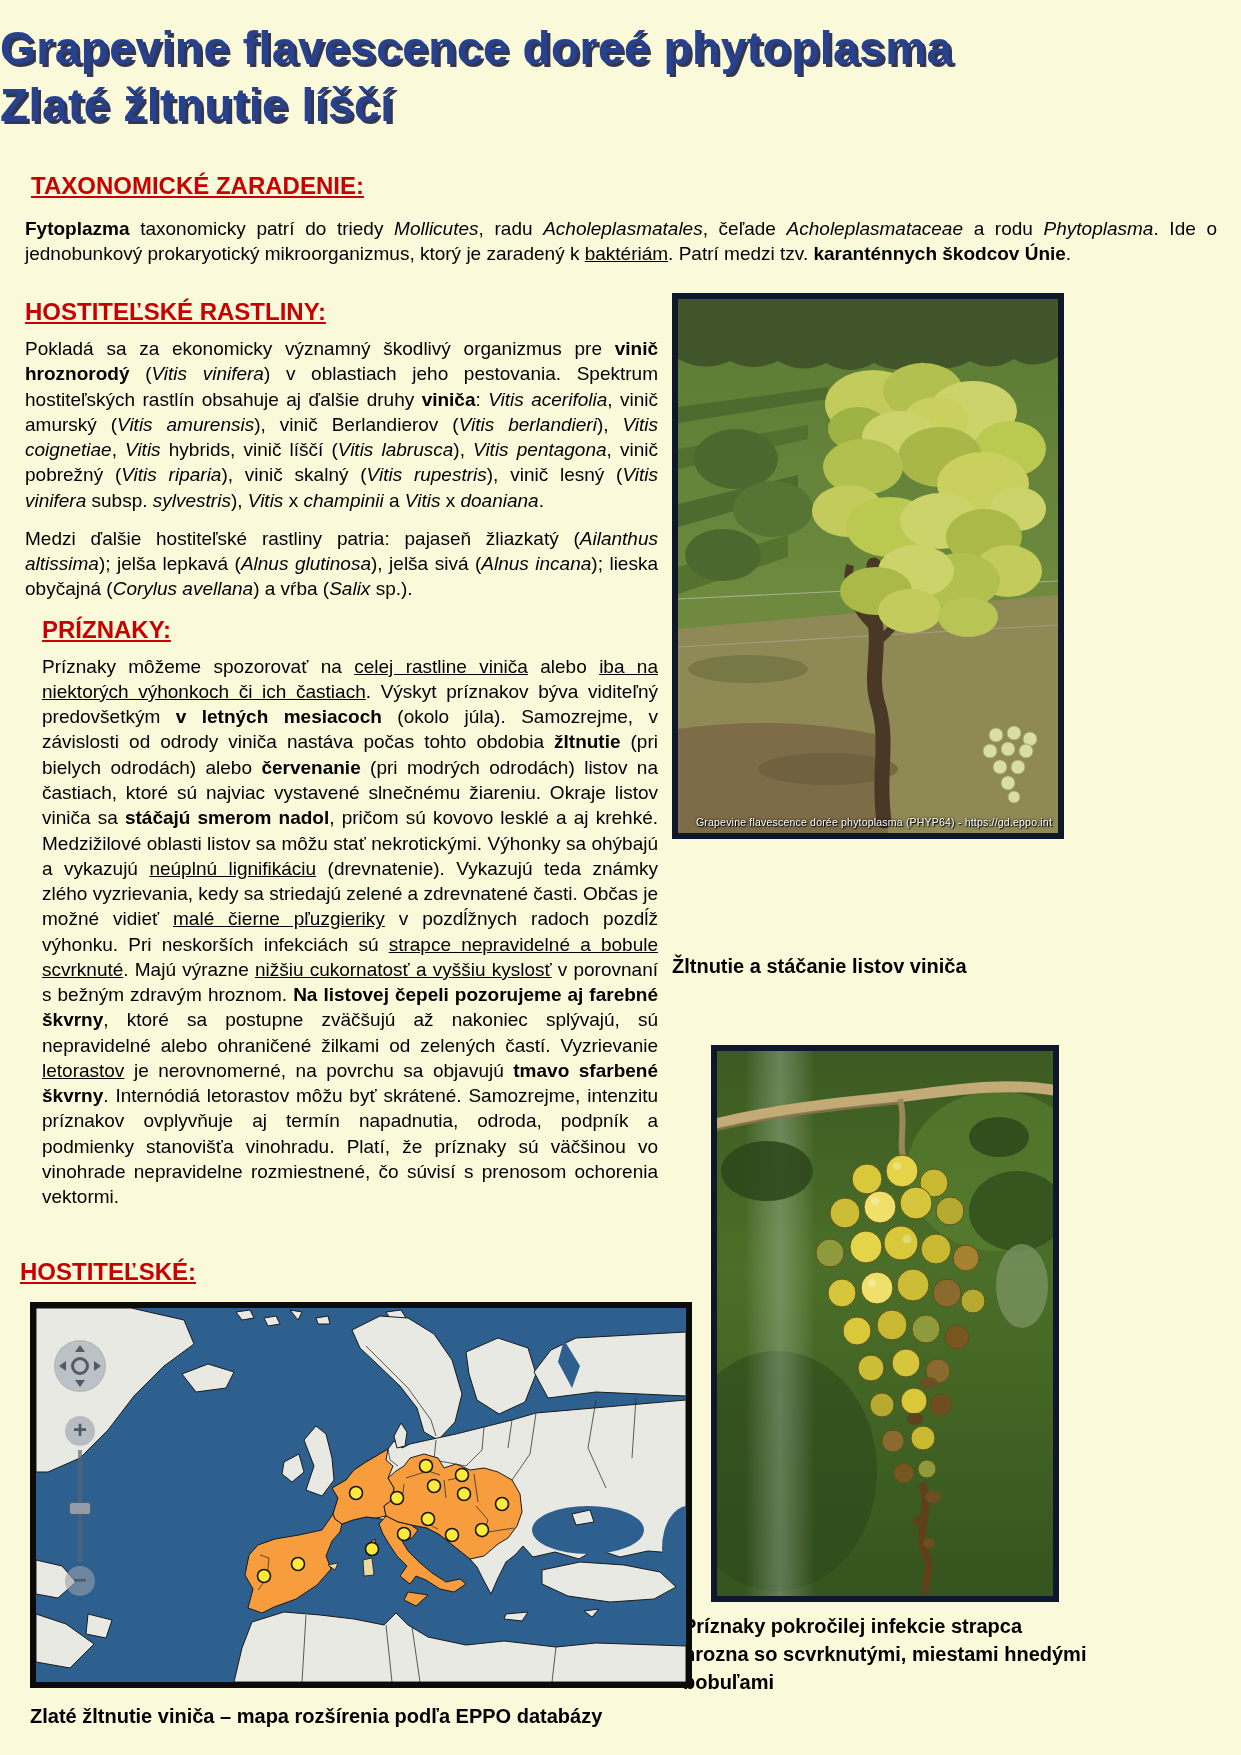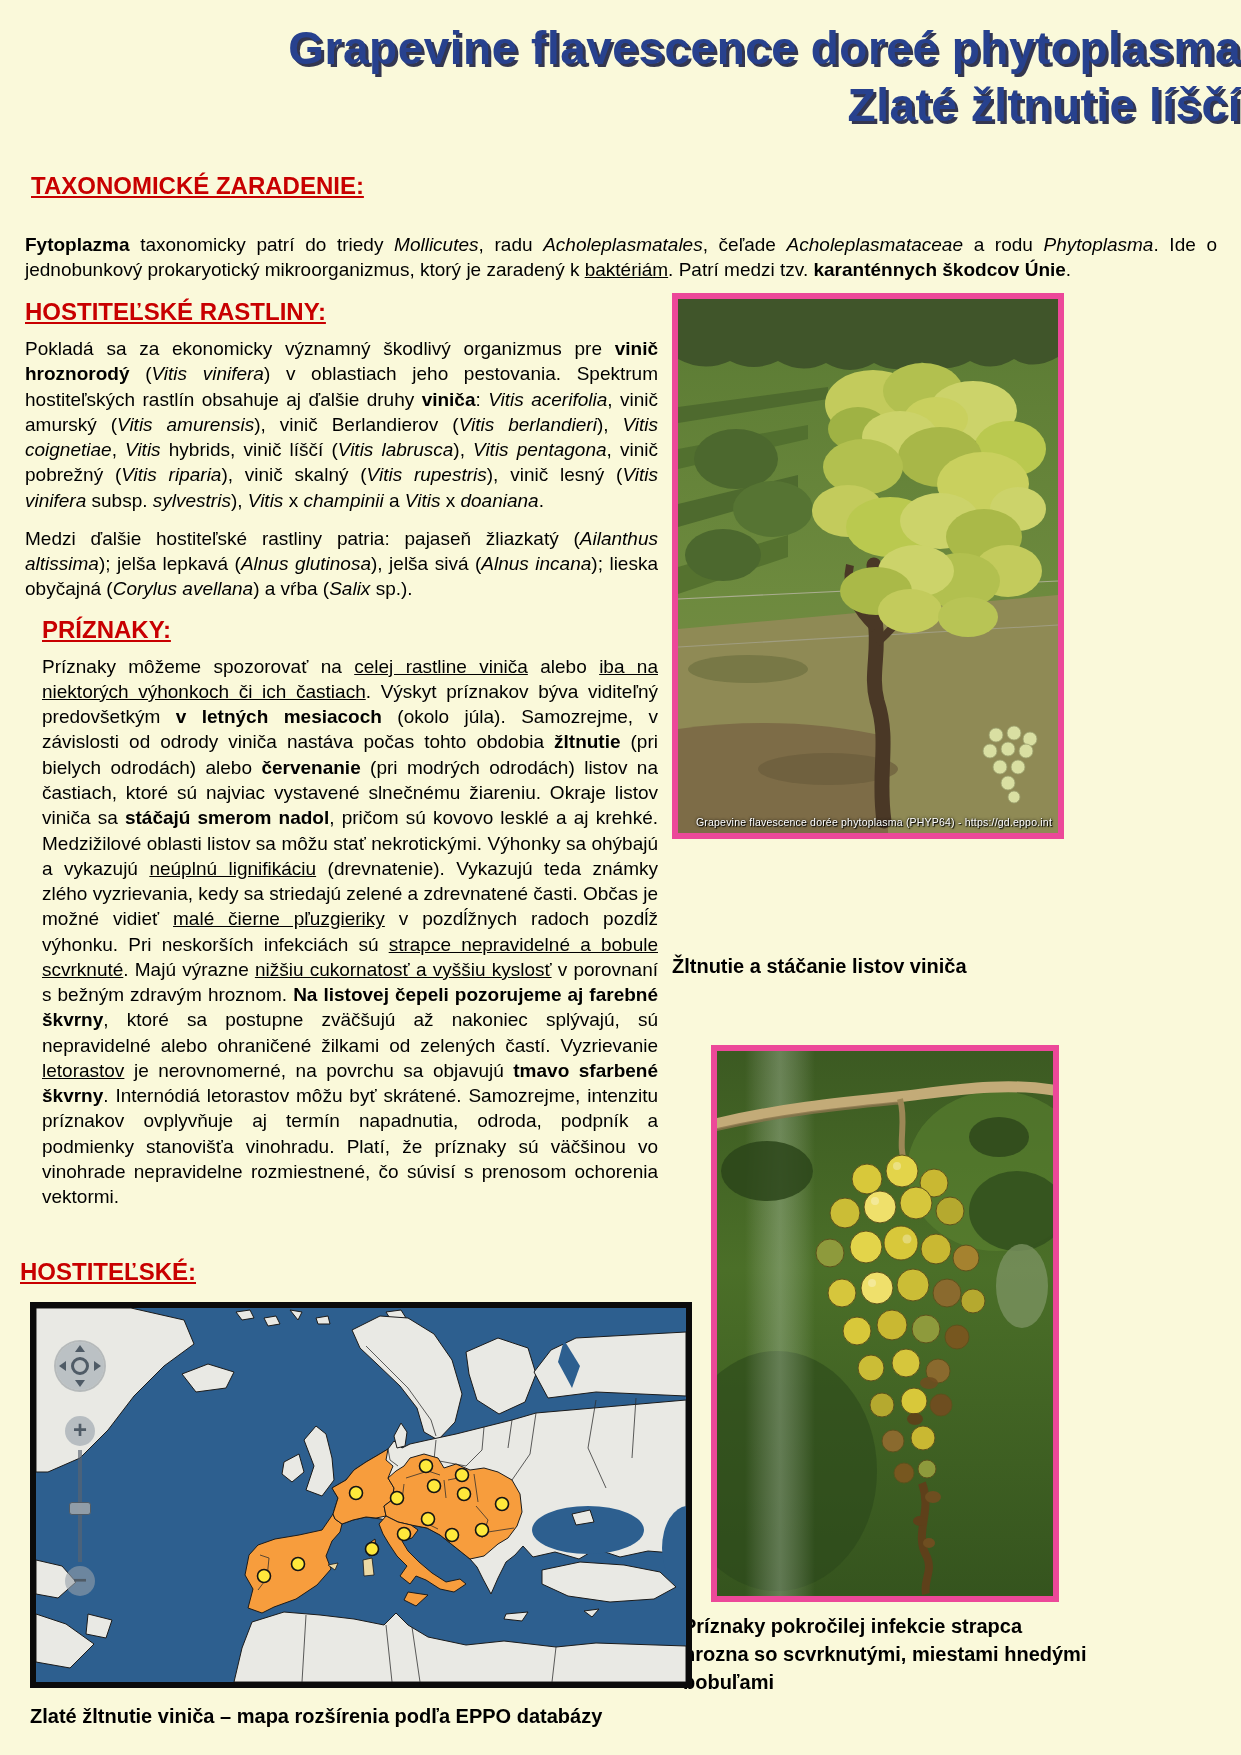--- a/index.html
+++ b/index.html
@@ -1,38 +1,38 @@
 <!DOCTYPE html>
 <html><head>
 <meta charset="utf-8">
 <style>
   *{margin:0;padding:0;box-sizing:border-box}
   html,body{background:#FAF9DA}
   .page{position:relative;width:1241px;height:1755px;background:#FAF9DA;
         font-family:"Liberation Sans",sans-serif;color:#000;overflow:hidden}
 
-  .title{position:absolute;top:20px;left:0;width:100%;text-align:right;
+  .title{position:absolute;top:20px;left:0;width:100%;text-align:left;
          font-weight:bold;font-size:46px;line-height:1.24;color:#27418E;
          letter-spacing:0.5px;text-shadow:3px 3px 0 rgba(15,20,55,0.85)}
 
   .sec-heading{color:#C80000;font-size:24px;font-weight:bold;
                text-decoration:underline;margin-bottom:10px;display:inline-block}
   .taxonomy-heading{position:absolute;left:31px;top:172px}
-  .taxonomy-para{position:absolute;left:25px;top:232px;width:1192px}
+  .taxonomy-para{position:absolute;left:25px;top:216px;width:1192px}
 
   .body-text{font-size:19px;line-height:1.33;text-align:justify}
   .body-text .b{font-weight:bold}
   .body-text .i{font-style:italic}
   .body-text .u{text-decoration:underline}
 
   .left-col{position:absolute;left:25px;top:298px;width:633px;height:958px;overflow:hidden}
   .left-col p{margin-bottom:13px}
   .symptoms{margin-left:17px;margin-top:14px}
 
-  .photo{position:absolute;border:6px solid #ec4899;background:#a16207;overflow:hidden}
+  .photo{position:absolute;border:6px solid #0f172a;background:#a16207;overflow:hidden}
   .photo svg{display:block;width:100%;height:100%}
   .photo1{left:672px;top:293px;width:392px;height:546px}
   .photo2{left:711px;top:1045px;width:348px;height:557px}
   .watermark{position:absolute;right:6px;bottom:5px;font-size:10.5px;color:#fff;
              text-shadow:0 0 3px #000,1px 1px 1px #000;letter-spacing:0.2px;white-space:nowrap}
 
   .caption{position:absolute;text-align:left;font-weight:bold;font-size:20px;line-height:1.4}
   .caption1{left:672px;top:952px;width:392px}
   .caption2{left:683px;top:1612px;width:404px}
   .map-caption{left:30px;top:1702px;width:662px}

